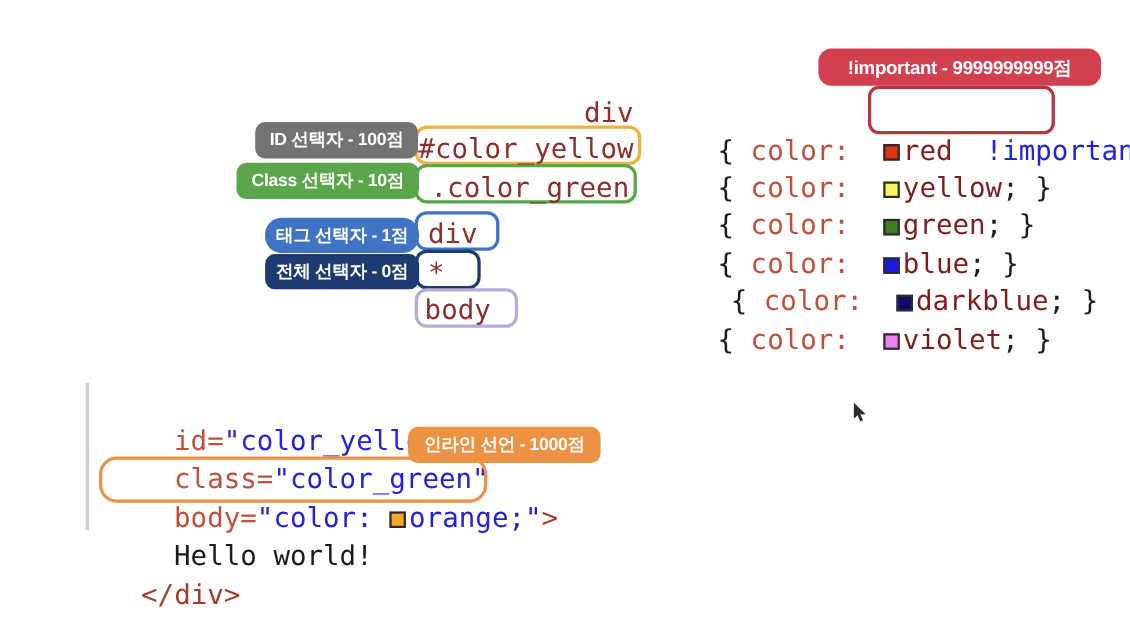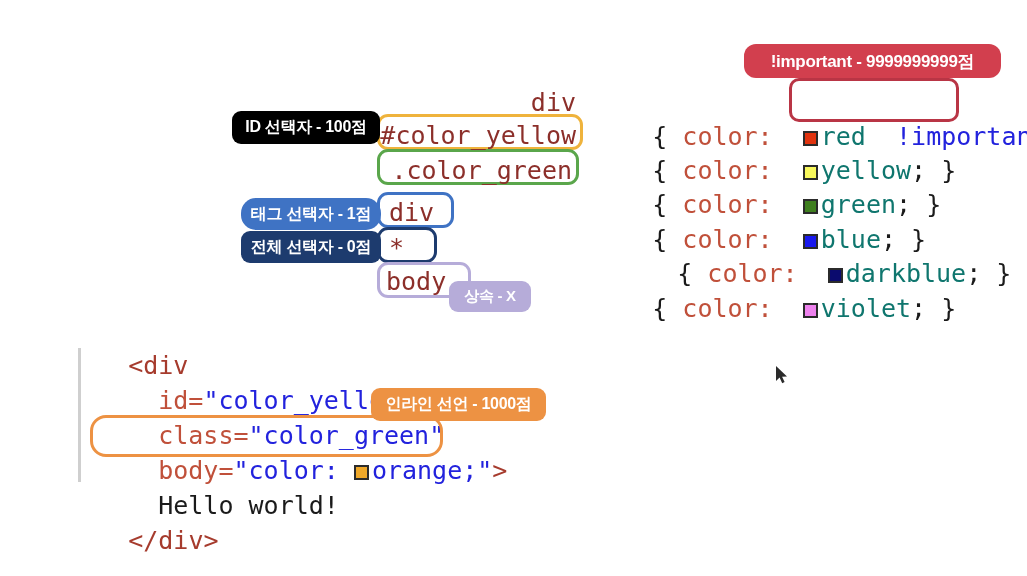--- a/index.html
+++ b/index.html
@@ -44,39 +44,39 @@
     position:absolute;
     border-radius:9px;
     color:#ffffff;
     font-family:"Liberation Sans","DejaVu Sans",sans-serif;
     font-weight:bold;
     display:flex;align-items:center;justify-content:center;
     white-space:nowrap;
     box-sizing:border-box;
     letter-spacing:-0.3px;
   }
-  .badge.id{background:#000000;font-size:16px;}
+  .badge.id{background:#737373;font-size:16px;}
   .badge.cls{background:#5aa64b;font-size:16px;}
   .badge.tag{background:#3f73c4;font-size:16px;border-radius:15px;}
   .badge.uni{background:#1d3b6e;font-size:16px;}
   .badge.inherit{background:#b6acd9;font-size:15px;}
   .badge.inline{background:#ed9243;font-size:16px;}
   .badge.important{background:#d23f4e;font-size:17px;}
 
   
   .decl{
     position:absolute;
     font-family:"DejaVu Sans Mono","Liberation Mono",monospace;
     font-size:25px;
     white-space:pre;
     line-height:34px;
   }
   .brace{color:#1a1a1a;}
   .prop{color:#c0503a;}
-  .val{color:#0f766e;}
+  .val{color:#7f1d1d;}
   .punc{color:#1a1a1a;}
   .imp{color:#2222dd;}
 
   .swatch{
     display:inline-block;
     width:15px;height:15px;
     border:2px solid #2b2b2b;
     vertical-align:-1px;
     margin-right:3px;
     box-sizing:border-box;
@@ -128,53 +128,50 @@
   <div class="selbox purple" style="left:377px;top:262px;width:94px;height:36px;"></div>
 
   <div class="selline sel-right" style="left:378px;top:86px;width:198px;">div</div>
   <div class="selline sel-right" style="left:378px;top:154px;width:194px;">.color_green</div>
   <div class="selline sel-right" style="left:378px;top:119px;width:198px;">#color_yellow</div>
   <div class="selline" style="left:389px;top:196px;">div</div>
   <div class="selline" style="left:389px;top:231px;">*</div>
   <div class="selline" style="left:386px;top:265px;">body</div>
 
   <div class="badge id" style="left:232px;top:111px;width:148px;height:33px;">ID 선택자 - 100점</div>
+  <div class="badge cls" style="left:215px;top:148px;width:166px;height:33px;">Class 선택자 - 10점</div>
   <div class="badge tag" style="left:241px;top:198px;width:140px;height:32px;">태그 선택자 - 1점</div>
   <div class="badge uni" style="left:241px;top:231px;width:140px;height:32px;">전체 선택자 - 0점</div>
-  <div class="badge inherit" style="left:449px;top:281px;width:82px;height:31px;">상속 - X</div>
 
   <div class="decl" style="left:592px;top:86px;">
     <span class="brace">{</span><span class="punc"> </span><span class="prop">color:</span><span class="punc">  </span><span class="swatch" style="background:#e0330f"></span><span class="val">red</span><span class="punc">  </span><span class="imp">!important;</span>
   </div>
 
   <div class="decl" style="left:592px;top:120px;">
     <span class="brace">{</span><span class="punc"> </span><span class="prop">color:</span><span class="punc">  </span><span class="swatch" style="background:#f7f75c"></span><span class="val">yellow</span><span class="punc">;</span><span class="punc"> </span><span class="brace">}</span>
   </div>
 
   <div class="decl" style="left:592px;top:154px;">
     <span class="brace">{</span><span class="punc"> </span><span class="prop">color:</span><span class="punc">  </span><span class="swatch" style="background:#3f7f1f"></span><span class="val">green</span><span class="punc">;</span><span class="punc"> </span><span class="brace">}</span>
   </div>
 
   <div class="decl" style="left:592px;top:189px;">
     <span class="brace">{</span><span class="punc"> </span><span class="prop">color:</span><span class="punc">  </span><span class="swatch" style="background:#1919ee"></span><span class="val">blue</span><span class="punc">;</span><span class="punc"> </span><span class="brace">}</span>
   </div>
 
-  <div class="decl" style="left:617px;top:223px;">
+  <div class="decl" style="left:604px;top:223px;">
     <span class="brace">{</span><span class="punc"> </span><span class="prop">color:</span><span class="punc">  </span><span class="swatch" style="background:#0b0b6e"></span><span class="val">darkblue</span><span class="punc">;</span><span class="punc"> </span><span class="brace">}</span>
   </div>
 
   <div class="decl" style="left:592px;top:258px;">
     <span class="brace">{</span><span class="punc"> </span><span class="prop">color:</span><span class="punc">  </span><span class="swatch" style="background:#ee82ee"></span><span class="val">violet</span><span class="punc">;</span><span class="punc"> </span><span class="brace">}</span>
   </div>
 
   <div class="indentbar" style="left:78px;top:348px;height:134px;"></div>
 
-  <div class="htmlline" style="left:68px;top:315px;">
-    <span class="tagc">&lt;div</span>
-  </div>
 
   <div class="htmlline" style="left:98px;top:350px;">
     <span class="attr">id=</span><span class="strv">"color_yellow"</span>
   </div>
 
   <div class="htmlline" style="left:98px;top:385px;">
     <span class="attr">class=</span><span class="strv">"color_green"</span>
   </div>
 
   <div class="stylebox" style="left:90px;top:415px;width:353px;height:42px;"></div>

